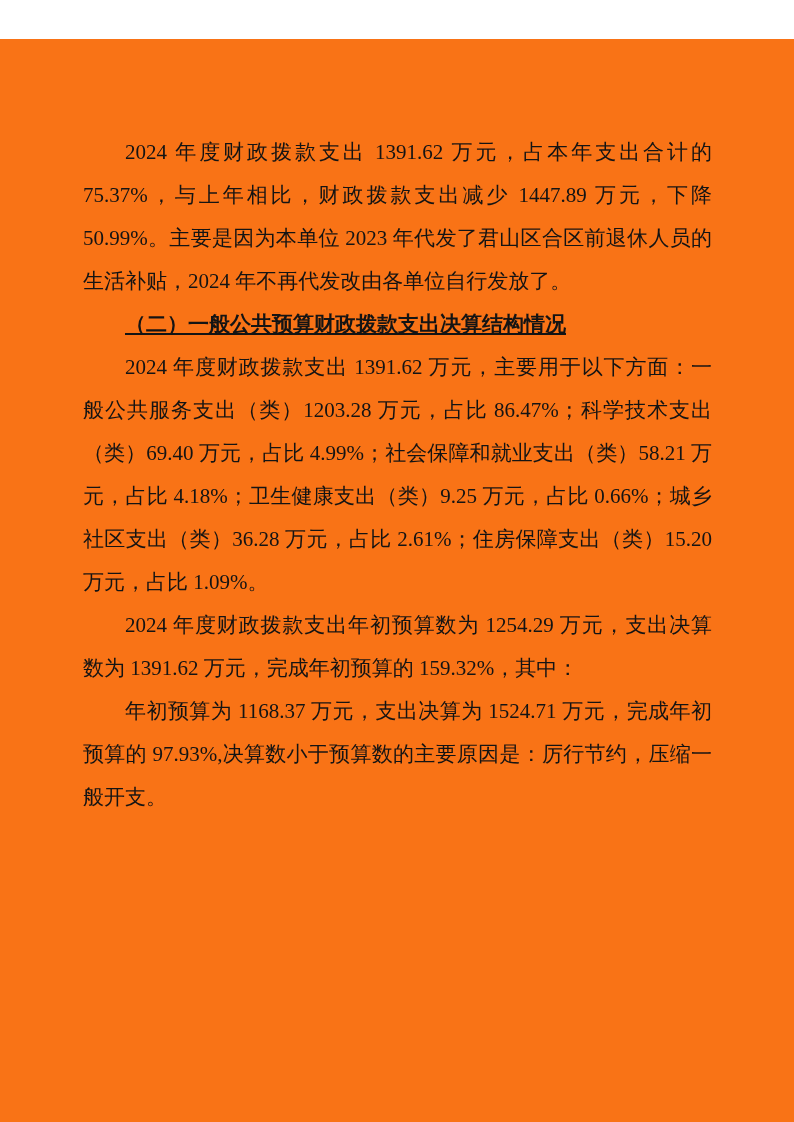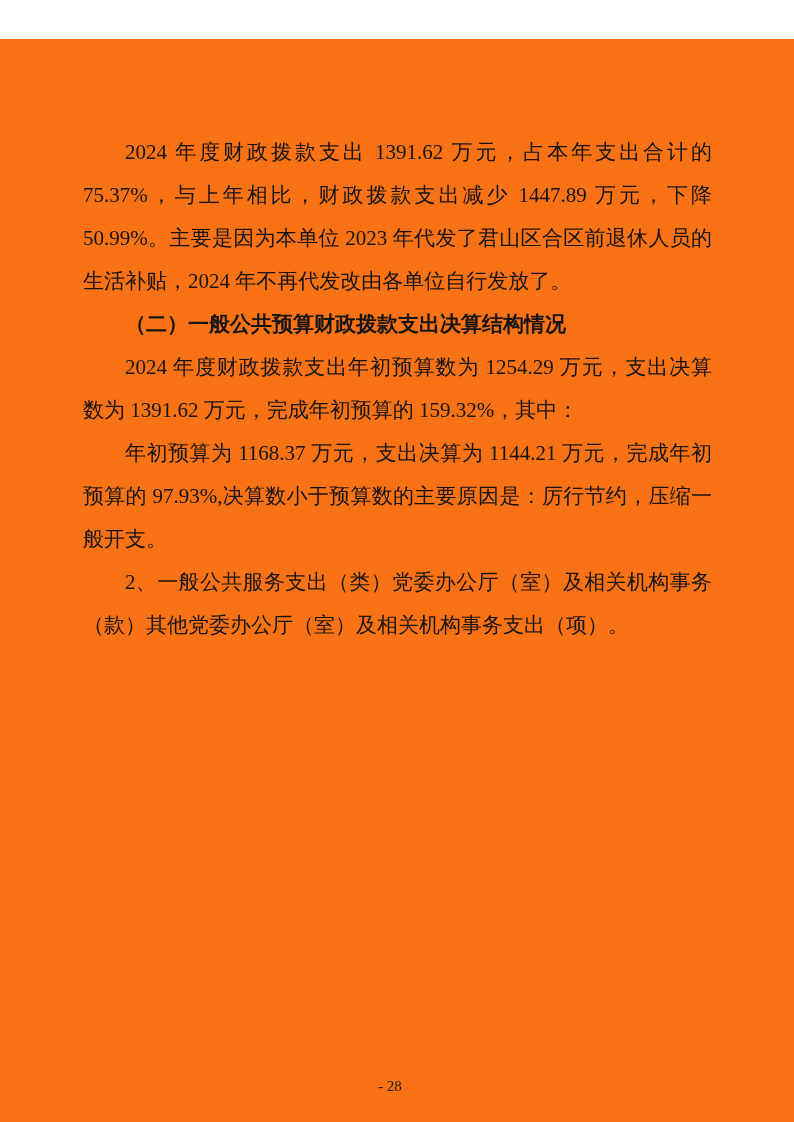--- a/index.html
+++ b/index.html
@@ -30,38 +30,38 @@
   .para {
     margin: 0;
     text-indent: 2em;
     font-weight: normal;
   }
   .heading {
     margin: 0;
     text-indent: 2em;
     font-size: 21px;
     font-weight: bold;
+    text-decoration: underline;
   }
   .footer {
     position: absolute;
     left: 0;
     top: 1036px;
     width: 780px;
     text-align: center;
     font-size: 15px;
     line-height: 22px;
     color: #1a1a1a;
     font-family: "Liberation Serif", "DejaVu Serif", serif;
   }
 </style>
 </head>
 <body>
 
 <div class="page">
   <main class="content">
     <p class="para">2024 年度财政拨款支出 1391.62 万元，占本年支出合计的 75.37%，与上年相比，财政拨款支出减少 1447.89 万元，下降 50.99%。主要是因为本单位 2023 年代发了君山区合区前退休人员的生活补贴，2024 年不再代发改由各单位自行发放了。</p>
     <h2 class="heading">（二）一般公共预算财政拨款支出决算结构情况</h2>
+    <p class="para">2024 年度财政拨款支出 1391.62 万元，主要用于以下方面：一般公共服务支出（类）1203.28 万元，占比 86.47%；科学技术支出（类）69.40 万元，占比 4.99%；社会保障和就业支出（类）58.21 万元，占比 4.18%；卫生健康支出（类）9.25 万元，占比 0.66%；城乡社区支出（类）36.28 万元，占比 2.61%；住房保障支出（类）15.20 万元，占比 1.09%。</p>
     <p class="para">2024 年度财政拨款支出年初预算数为 1254.29 万元，支出决算数为 1391.62 万元，完成年初预算的 159.32%，其中：</p>
-    <p class="para">年初预算为 1168.37 万元，支出决算为 1144.21 万元，完成年初预算的 97.93%,决算数小于预算数的主要原因是：厉行节约，压缩一般开支。</p>
-    <p class="para">2、一般公共服务支出（类）党委办公厅（室）及相关机构事务（款）其他党委办公厅（室）及相关机构事务支出（项）。</p>
+    <p class="para">年初预算为 1168.37 万元，支出决算为 1524.71 万元，完成年初预算的 97.93%,决算数小于预算数的主要原因是：厉行节约，压缩一般开支。</p>
   </main>
-  <div class="footer">- 28</div>
 </div>
 
 </body></html>

